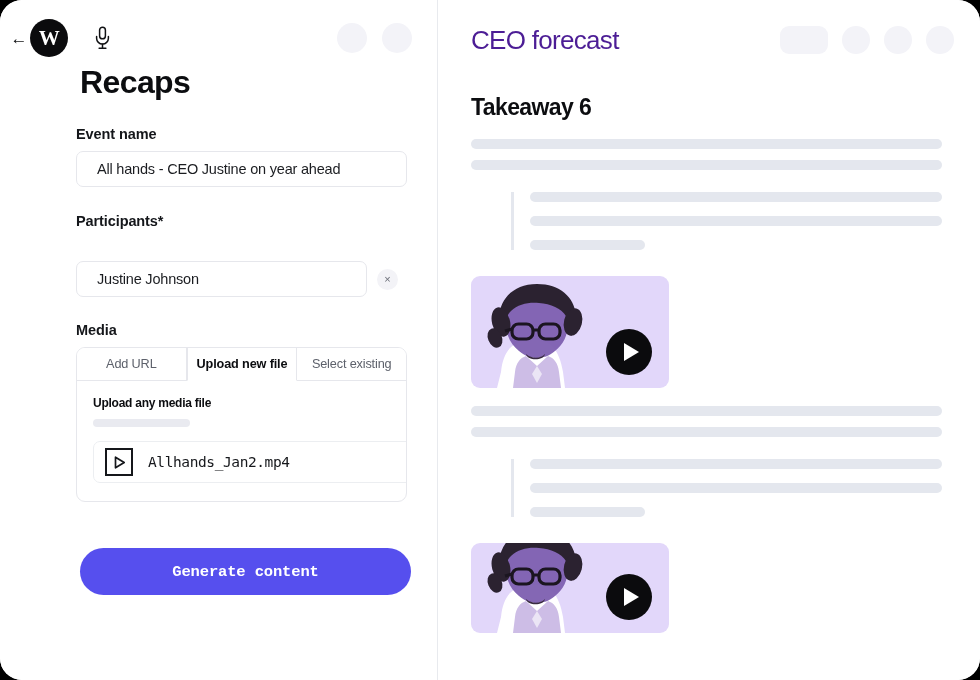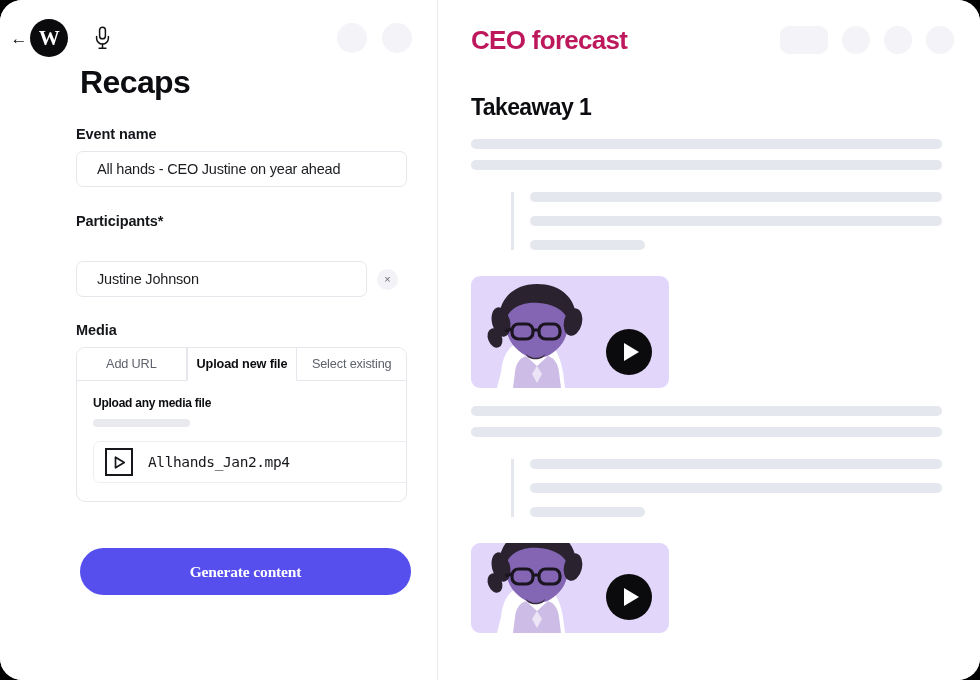--- a/index.html
+++ b/index.html
@@ -130,34 +130,34 @@
   }
   .caret { margin-left: auto; font-size: 9px; color: #24262b; }
 
   .generate-btn {
     position: absolute; left: 80px; top: 548px;
     width: 331px; height: 47px; border-radius: 24px;
     background: #564fee; border: none;
     display: flex; align-items: center; justify-content: center;
     color: #ffffff; font-size: 15.5px; font-weight: 700;
     letter-spacing: -0.15px; cursor: pointer;
-    font-family: Liberation Serif, serif;
+    font-family: Liberation Mono, monospace;
   }
 
   
   .right-panel {
     flex: 1; height: 680px; background: #ffffff;
     position: relative; padding: 0;
   }
   .right-topbar {
     display: flex; align-items: center;
     padding: 22px 26px 0 33px; height: 58px;
   }
   .doc-title {
-    font-size: 26px; font-weight: 700; color: #be185d;
+    font-size: 26px; font-weight: 400; color: #4c1d95;
     letter-spacing: -0.7px;
     text-align: right;
   }
   .right-sk-group { margin-left: auto; display: flex; gap: 14px; align-items: center; }
   .sk-pill { width: 48px; height: 28px; border-radius: 9px; background: #f3f3f8; }
   .sk-circle-r { width: 28px; height: 28px; border-radius: 50%; background: #f3f3f8; }
 
   .doc-body { padding: 0 38px 0 33px; }
   .takeaway-title {
     font-size: 23px; font-weight: 700; color: #0c0d10;
@@ -271,21 +271,21 @@
       <div class="right-sk-group">
         <div class="sk-pill"></div>
         <div class="sk-circle-r"></div>
         <div class="sk-circle-r"></div>
         <div class="sk-circle-r"></div>
       </div>
     </div>
 
     <div class="doc-body">
 
-      <div class="takeaway-title">Takeaway 1</div>
+      <div class="takeaway-title">Takeaway 6</div>
       <div class="para-block">
         <div class="sk-line w100"></div>
         <div class="sk-line w100"></div>
       </div>
       <div class="quote-block">
         <div class="sk-line w100"></div>
         <div class="sk-line w100"></div>
         <div class="sk-line w28"></div>
       </div>
 

